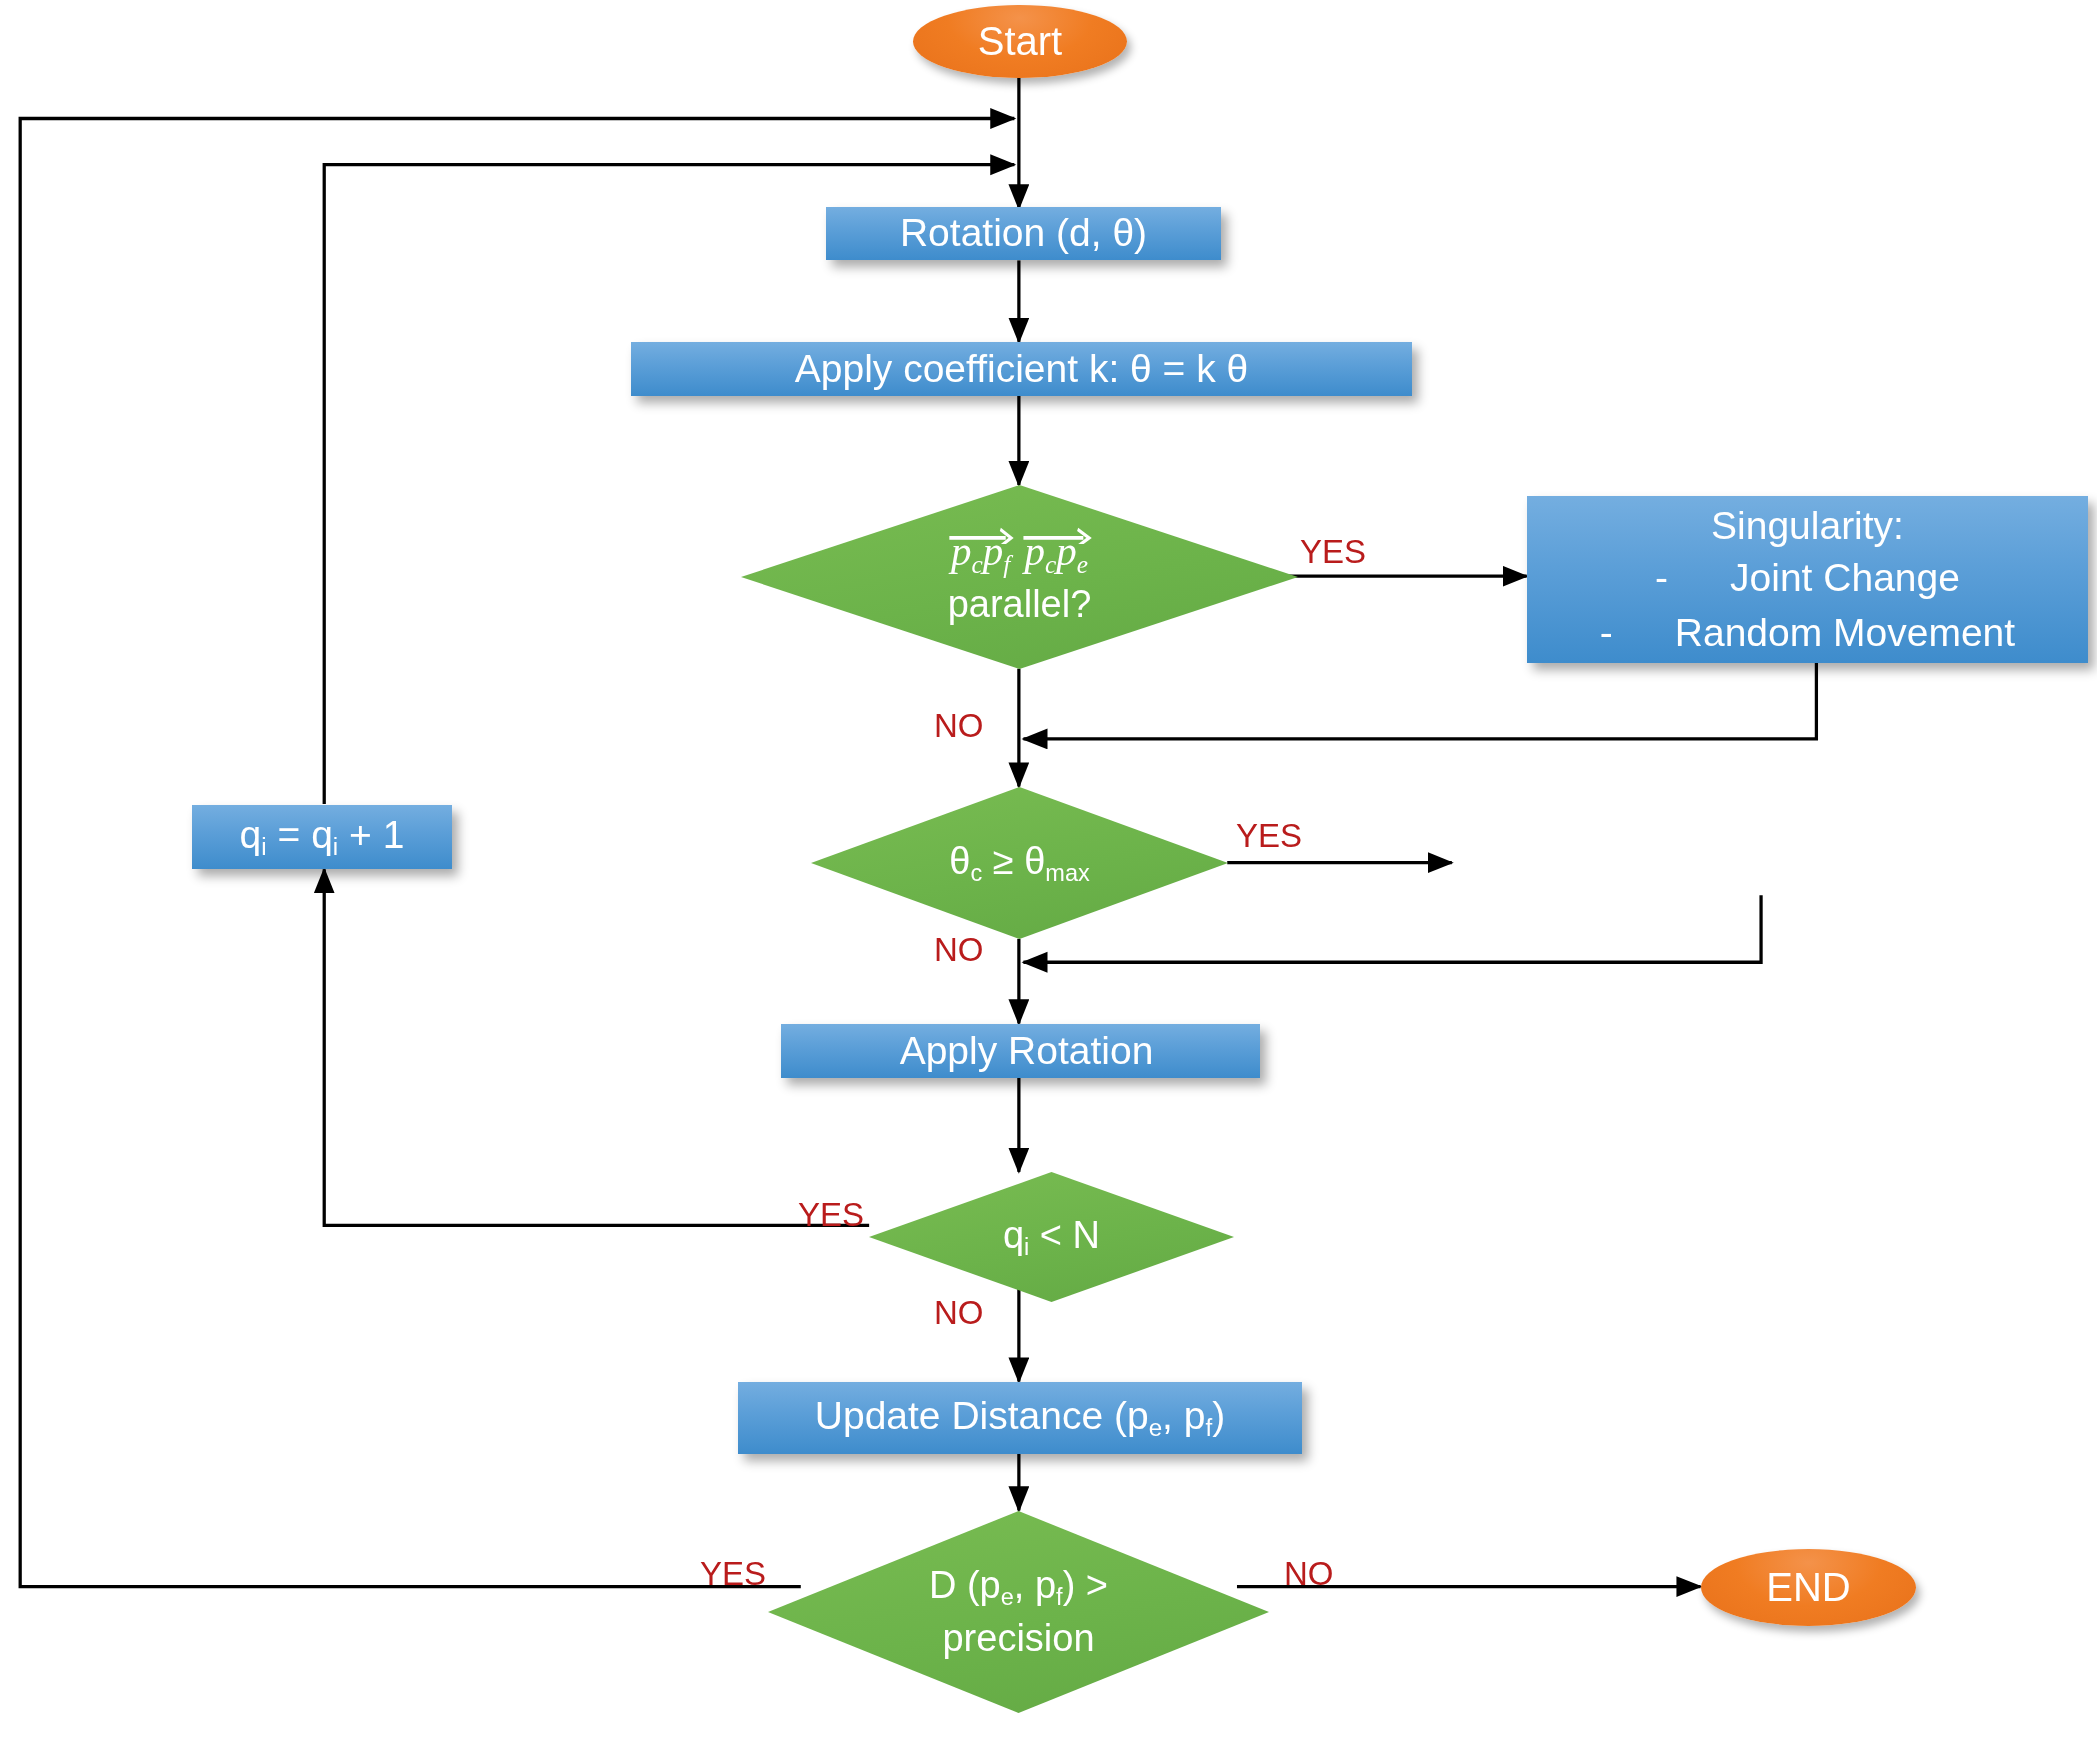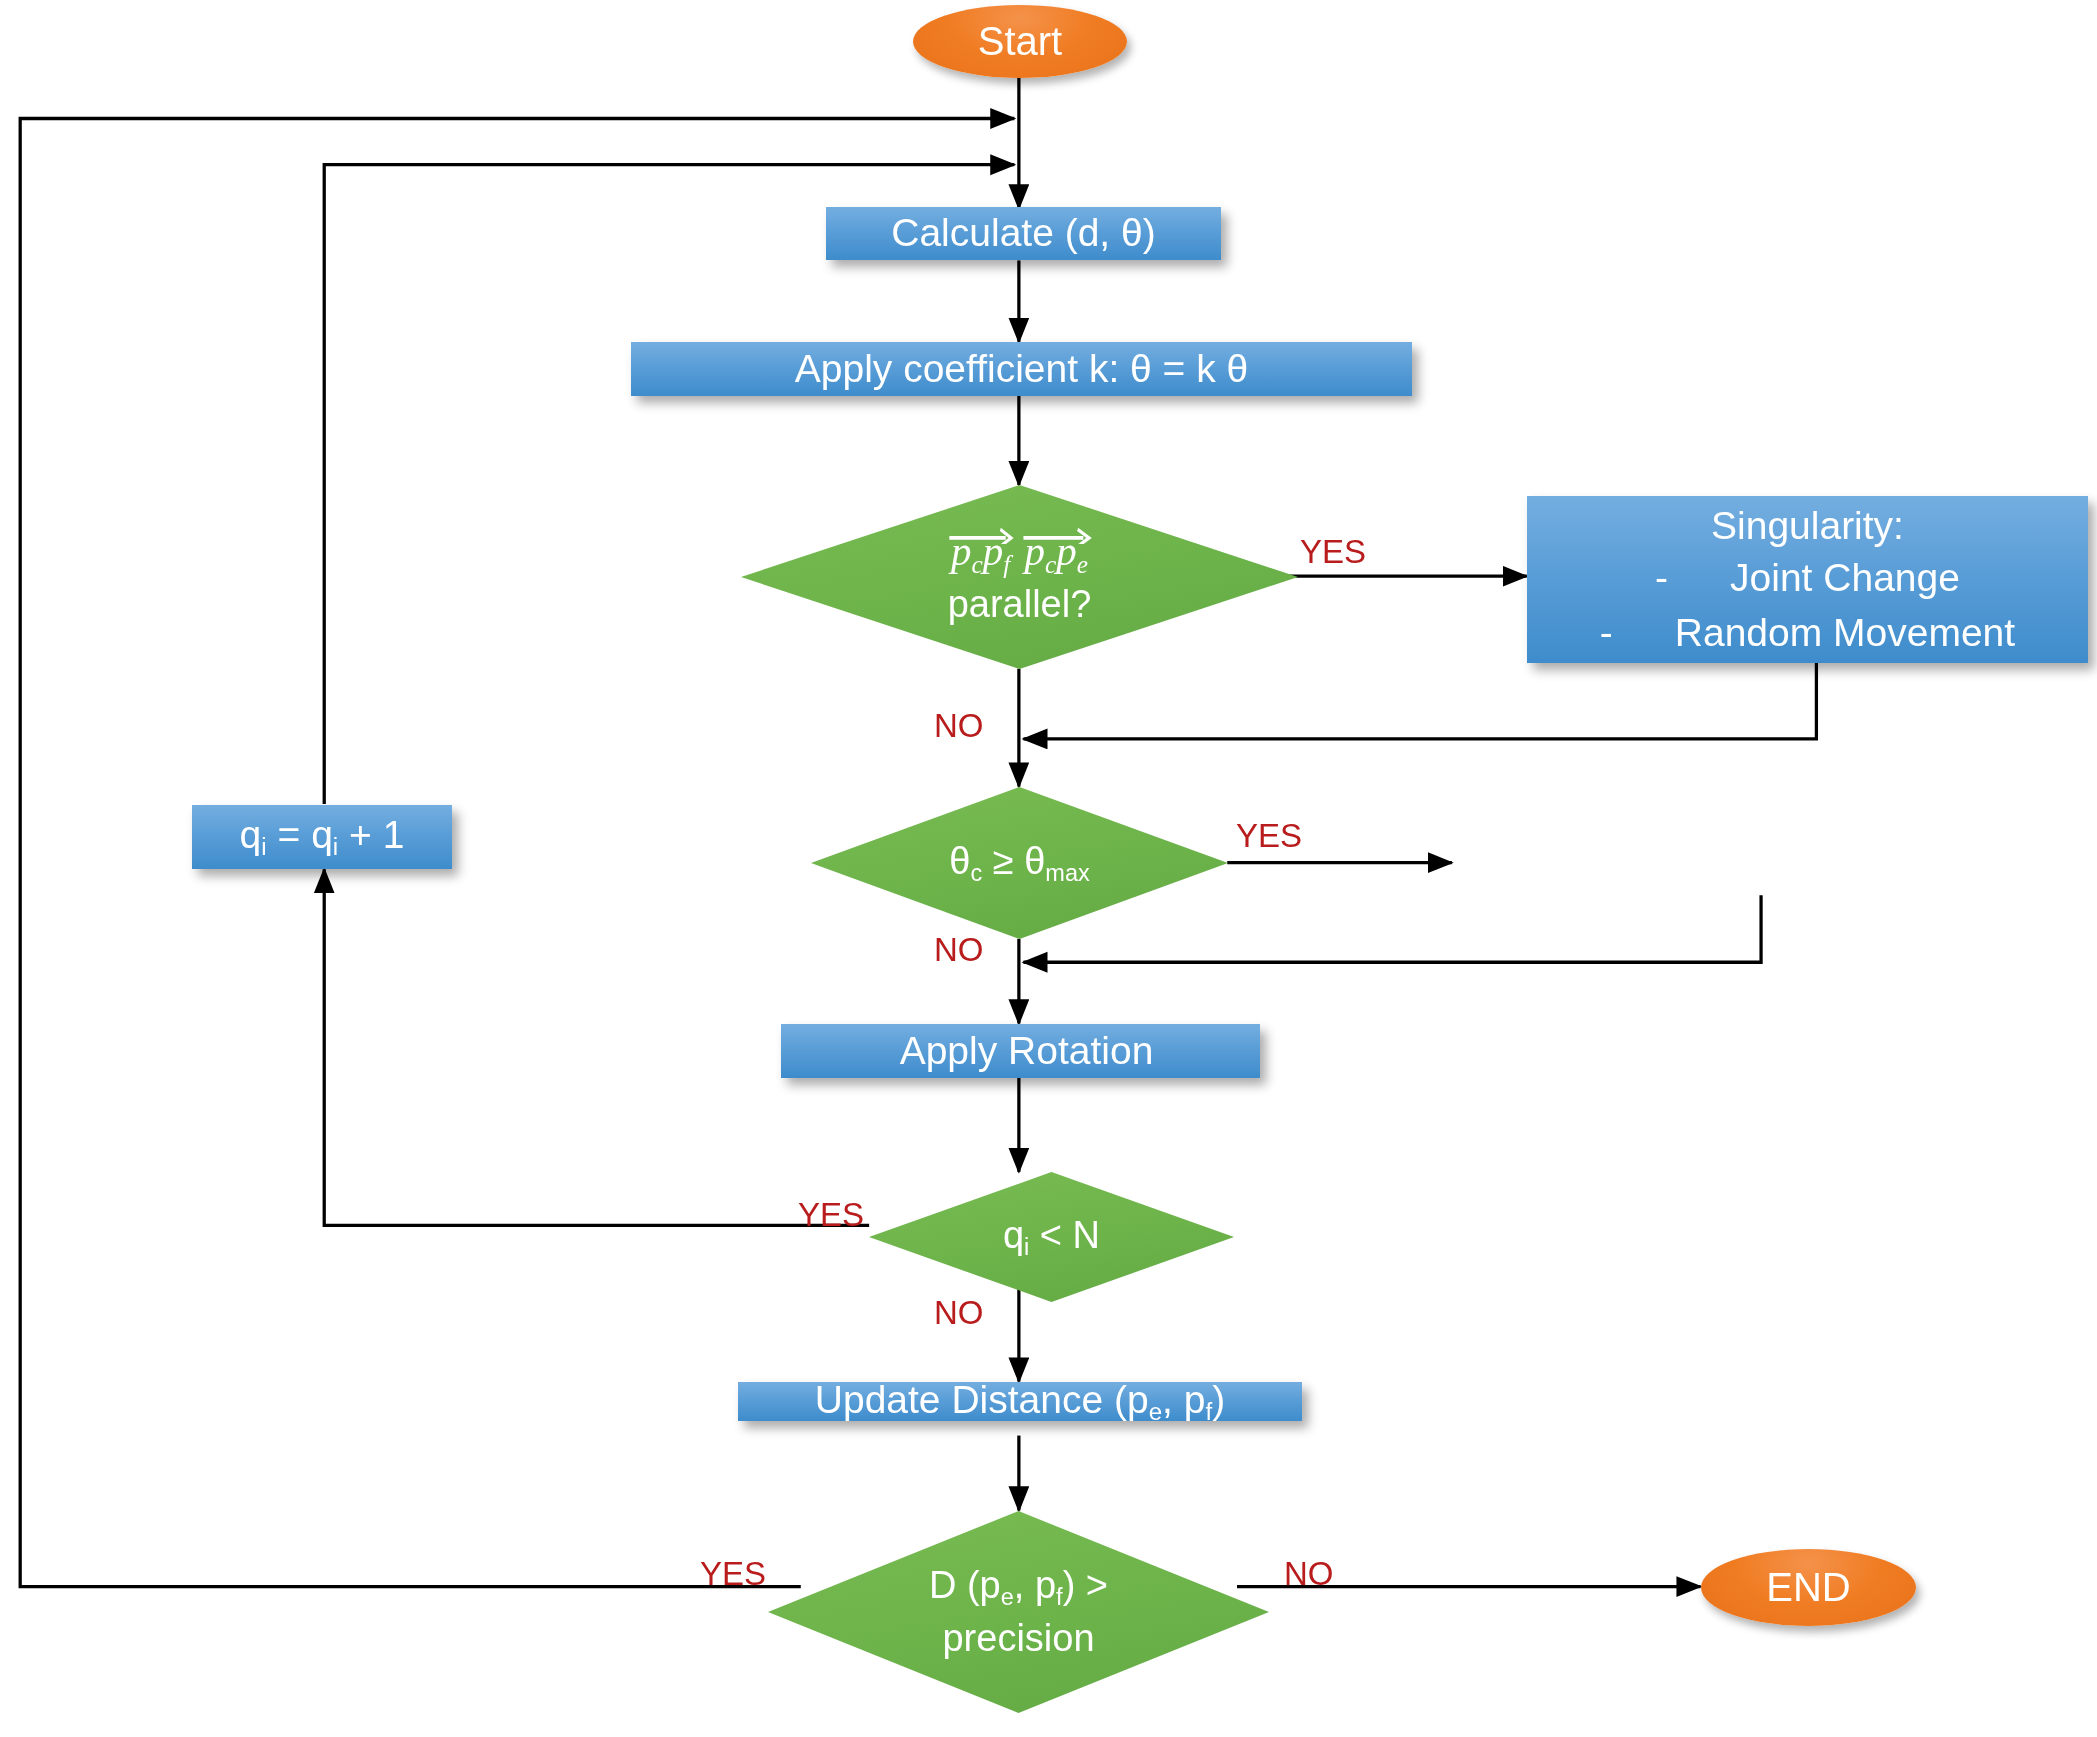--- a/index.html
+++ b/index.html
@@ -82,21 +82,21 @@
 
       <path d="M1230,2437 L31,2437 L31,182 L1558,182" marker-end="url(#ah)"></path>
     </g>
   </svg>
 
   <div class="node term" style="left:913px;top:4.6px;width:214px;height:73px;">
     <span>Start</span>
   </div>
 
   <div class="node proc" style="left:826px;top:207px;width:395px;height:53px;">
-    <span>Calculate (d, θ)</span>
+    <span>Rotation (d, θ)</span>
   </div>
 
   <div class="node proc" style="left:631px;top:342px;width:781px;height:54px;">
     <span>Apply coefficient k: θ = k θ</span>
   </div>
 
   <div class="node dec" style="left:741px;top:485px;width:557px;height:184px;">
     <div class="dshape"></div>
     <div class="dtext">
       <div style="font-size:41px;white-space:nowrap;">
@@ -150,21 +150,21 @@
   </div>
 
   <div class="node dec" style="left:869px;top:1172px;width:365px;height:130px;">
     <div class="dshape"></div>
     <div class="dtext" style="white-space:nowrap;">
       <span>q</span><sub>i</sub>
       <span>&lt; N</span>
     </div>
   </div>
 
-  <div class="node proc" style="left:738px;top:1382px;width:564px;height:39px;">
+  <div class="node proc" style="left:738px;top:1382px;width:564px;height:72px;">
     <span style="white-space:nowrap;">
       <span>Update Distance (p</span><sub>e</sub><span>, p</span><sub>f</sub><span>)</span>
     </span>
   </div>
 
   <div class="node dec" style="left:768px;top:1511px;width:501px;height:202px;">
     <div class="dshape"></div>
     <div class="dtext">
       <div style="white-space:nowrap;">
         <span>D (p</span><sub>e</sub><span>, p</span><sub>f</sub><span>) &gt;</span>

